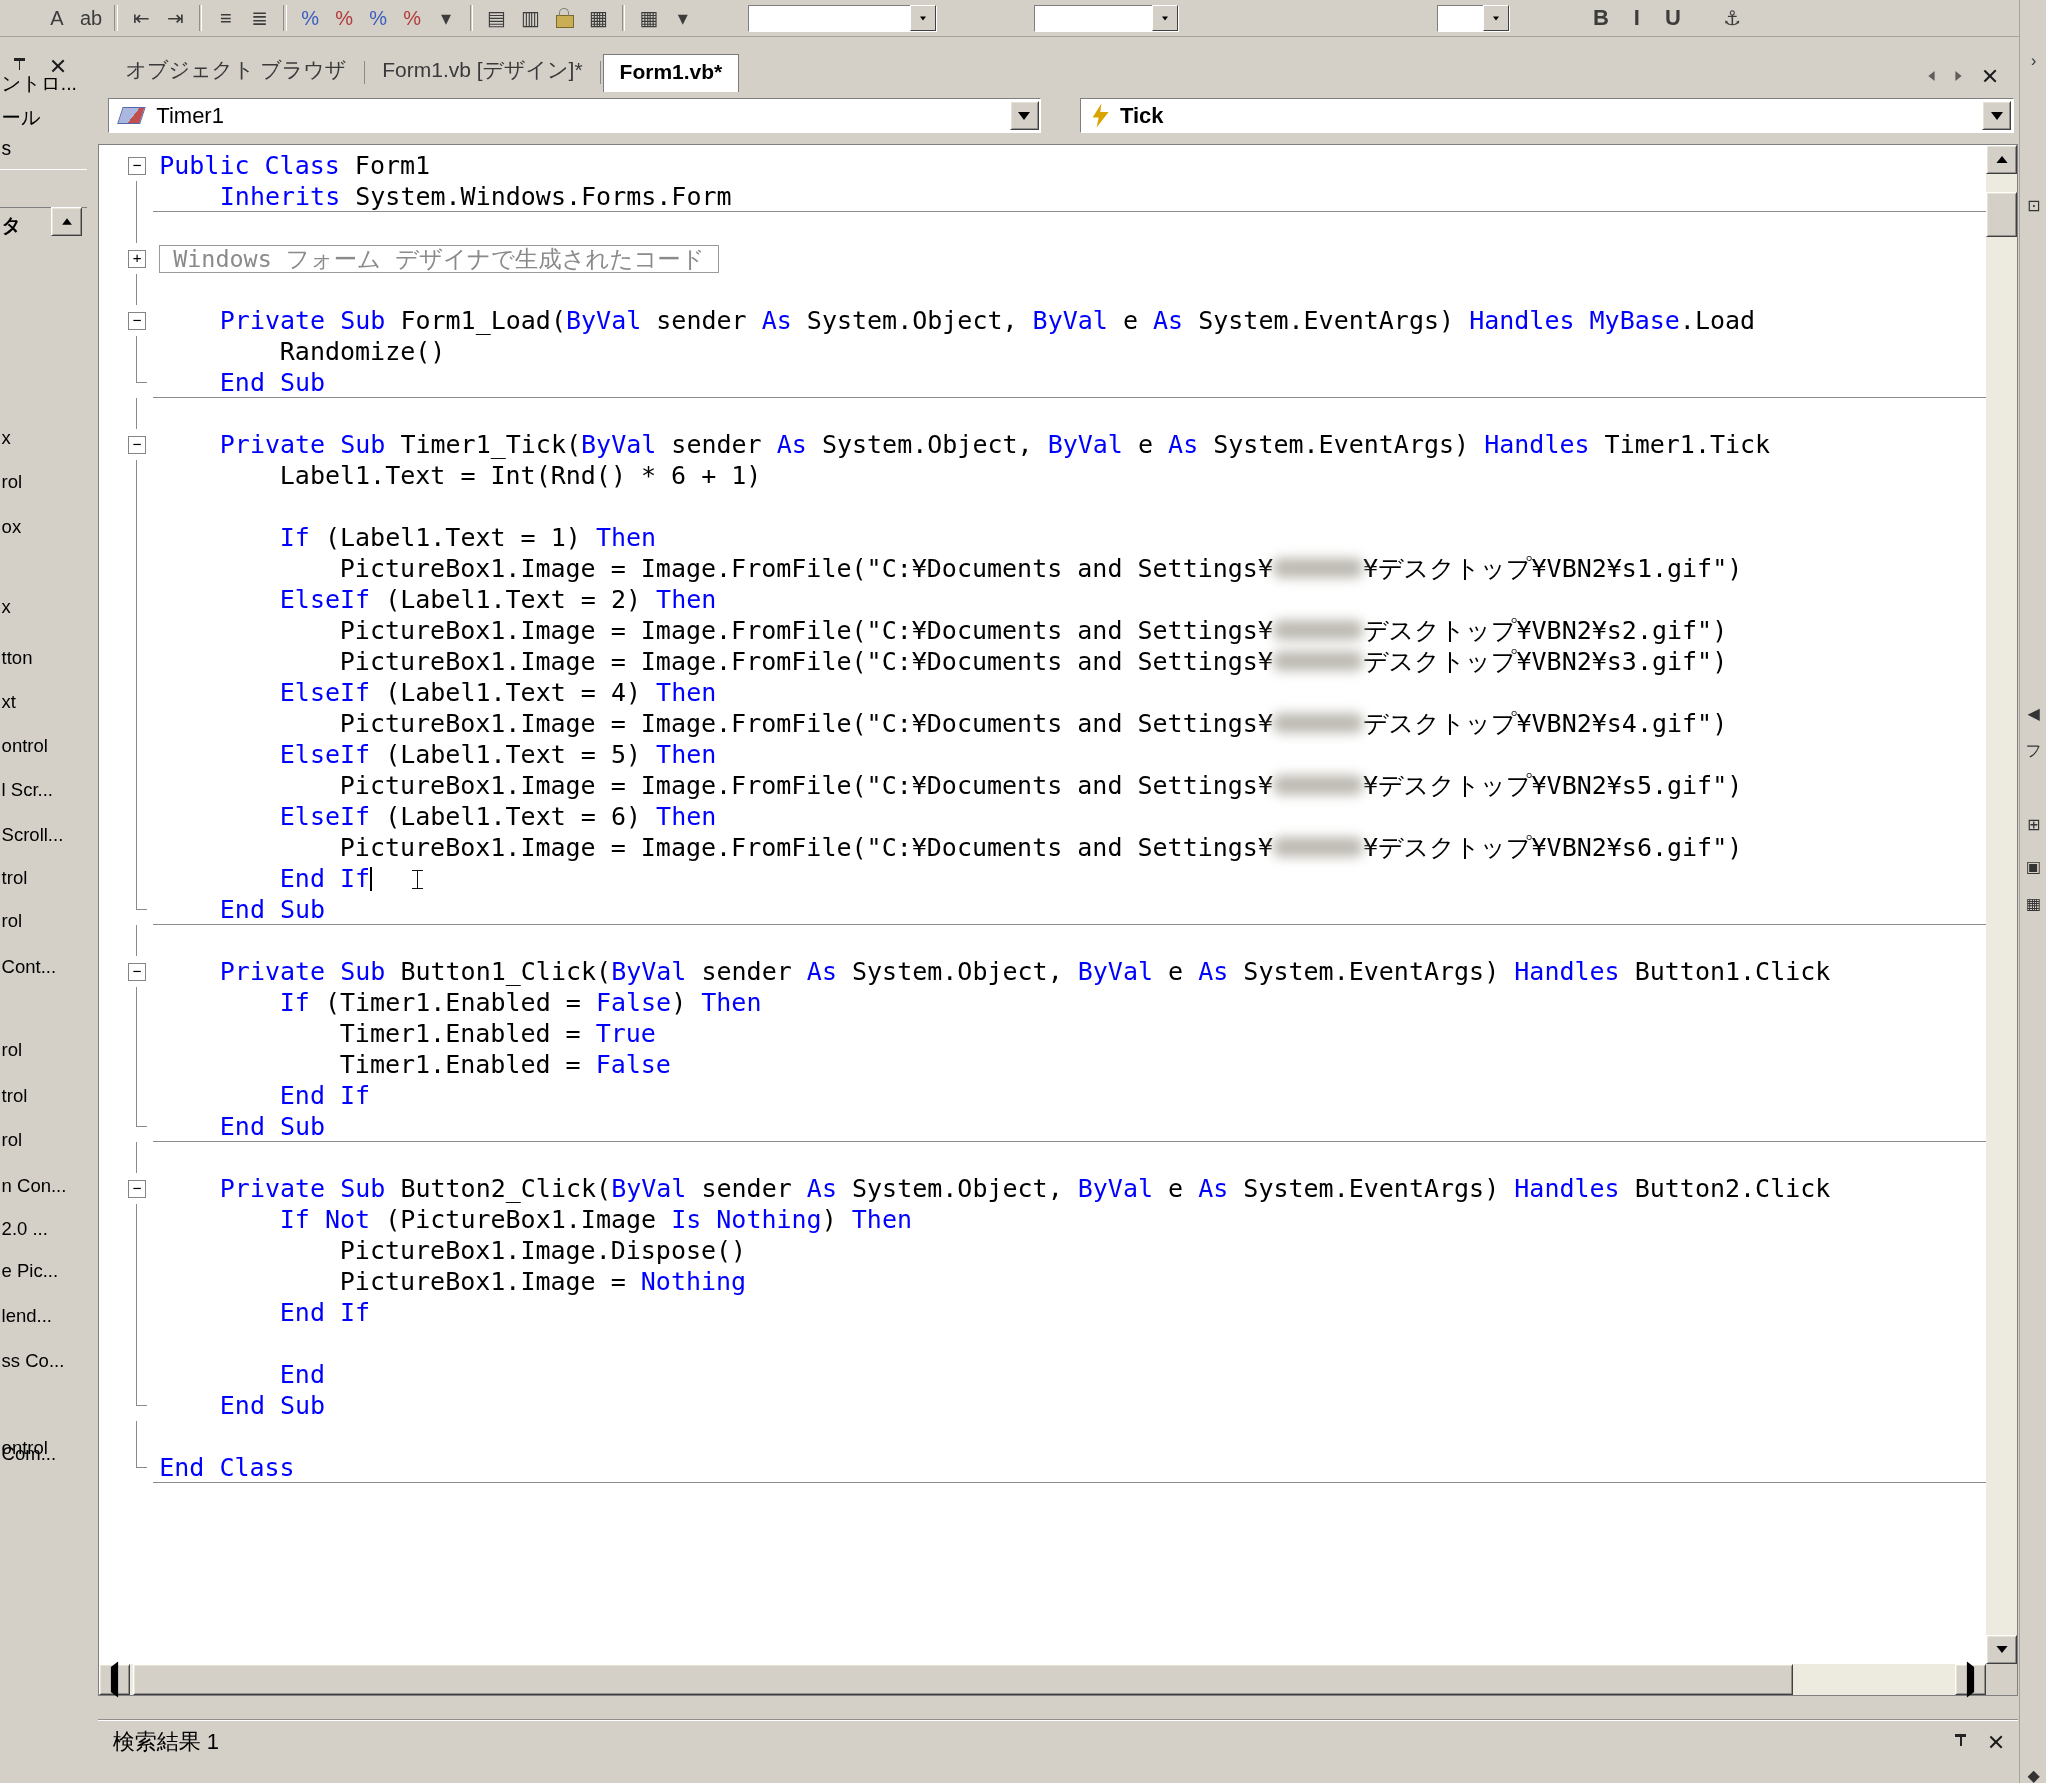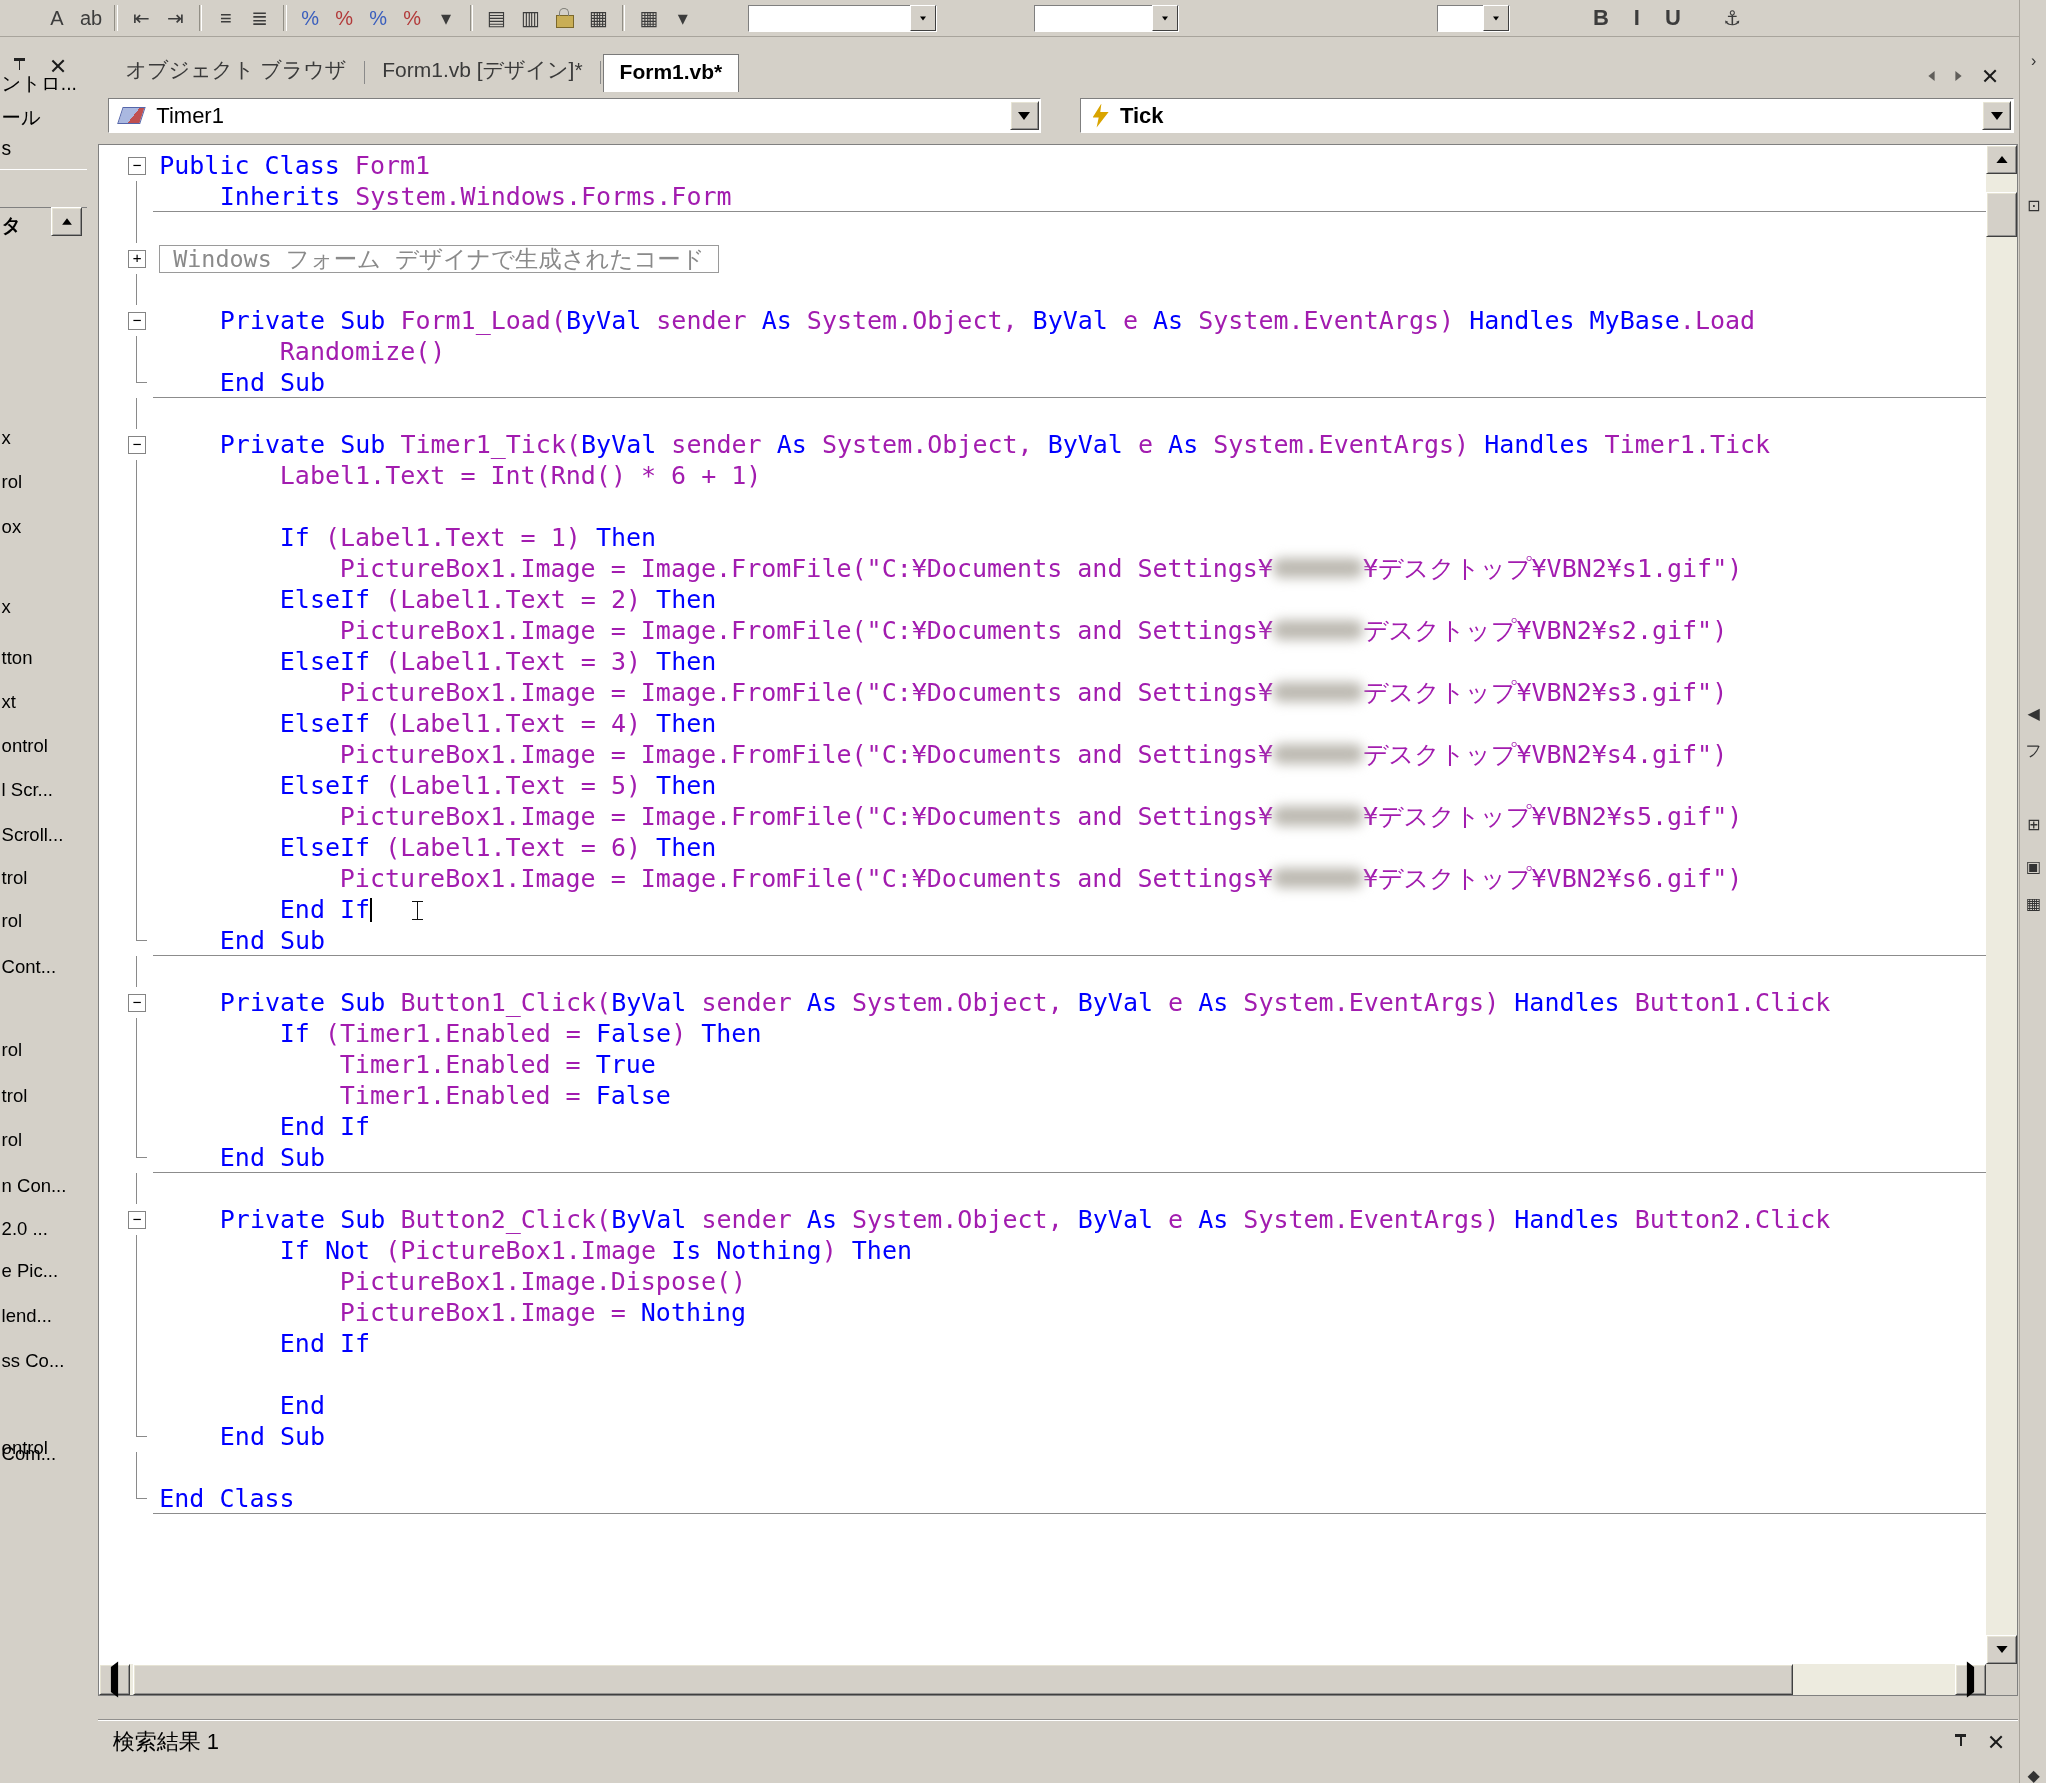--- a/index.html
+++ b/index.html
@@ -73,21 +73,21 @@
   .code-line{display:flex;height:31px;line-height:31px;font-family:"DejaVu Sans Mono",monospace;
              font-size:25px;white-space:pre;}
   .code-line .margin{flex:0 0 31px;width:31px;position:relative;margin-left:22.6px;}
   .m-v::before{content:"";position:absolute;left:14.5px;top:0;bottom:0;width:0.8px;background:#8a8a8a;}
   .m-L::before{content:"";position:absolute;left:14.5px;top:0;height:16px;width:0.8px;background:#8a8a8a;}
   .m-L::after{content:"";position:absolute;left:14.5px;top:15.3px;width:10.5px;height:0.8px;background:#8a8a8a;}
   .obox{position:absolute;left:6.4px;top:7.3px;width:16px;height:16px;border:0.8px solid #848484;background:#fff;
         color:#000;font:400 14.5px/14.5px "DejaVu Sans Mono",monospace;text-align:center;z-index:2;}
   .lc{flex:1;padding-left:6.4px;padding-right:4.8px;}
   .sep .lc{border-bottom:0.8px solid #8c8c8c;}
-  .kw{color:#0000ff;} .tx{color:#a21caf;}
+  .kw{color:#0000ff;} .tx{color:#000000;}
   .region{display:inline-block;height:26px;line-height:26px;margin-top:1.6px;border:0.8px solid #9a9a9a;
           padding:0 13px;color:#8a8a8a;background:#fff;font-size:23.4px;}
   .blur{display:inline-block;width:90px;height:19.3px;border-radius:8px;background:#bdbab2;
         filter:blur(5.6px);vertical-align:-0.8px;}
   .caret{display:inline-block;width:2.4px;height:24px;background:#000;vertical-align:-4px;}
   .ibeam{display:inline-block;position:relative;width:16px;height:22.6px;margin-left:37px;vertical-align:-4px;}
   .ibeam::before{content:"";position:absolute;left:7.3px;top:1.6px;bottom:1.6px;width:1.6px;background:#111;}
   .ibeam::after{content:"";position:absolute;left:2.4px;right:2.4px;top:1.6px;height:1.6px;background:#111;box-shadow:0 18px 0 #111;}
 
   
@@ -256,21 +256,20 @@
           <div class="code-line"><span class="margin m-v"></span><span class="lc" style="padding-left: 127px;"><span class="tx">Randomize()</span></span></div>
           <div class="code-line sep"><span class="margin m-L"></span><span class="lc" style="padding-left: 67px;"><span class="kw">End Sub</span></span></div>
           <div class="code-line"><span class="margin m-v"></span><span class="lc"></span></div>
           <div class="code-line"><span class="margin m-none"><span class="obox">−</span></span><span class="lc" style="padding-left: 67px;"><span class="kw">Private Sub</span><span class="tx"> Timer1_Tick(</span><span class="kw">ByVal</span><span class="tx"> sender </span><span class="kw">As</span><span class="tx"> System.Object, </span><span class="kw">ByVal</span><span class="tx"> e </span><span class="kw">As</span><span class="tx"> System.EventArgs) </span><span class="kw">Handles</span><span class="tx"> Timer1.Tick</span></span></div>
           <div class="code-line"><span class="margin m-v"></span><span class="lc" style="padding-left: 127px;"><span class="tx">Label1.Text = Int(Rnd() * 6 + 1)</span></span></div>
           <div class="code-line"><span class="margin m-v"></span><span class="lc"></span></div>
           <div class="code-line"><span class="margin m-v"></span><span class="lc" style="padding-left: 127px;"><span class="kw">If</span><span class="tx"> (Label1.Text = 1) </span><span class="kw">Then</span></span></div>
           <div class="code-line"><span class="margin m-v"></span><span class="lc" style="padding-left: 187px;"><span class="tx">PictureBox1.Image = Image.FromFile("C:¥Documents and Settings¥</span><span class="blur"></span><span class="tx">¥デスクトップ¥VBN2¥s1.gif")</span></span></div>
           <div class="code-line"><span class="margin m-v"></span><span class="lc" style="padding-left: 127px;"><span class="kw">ElseIf</span><span class="tx"> (Label1.Text = 2) </span><span class="kw">Then</span></span></div>
           <div class="code-line"><span class="margin m-v"></span><span class="lc" style="padding-left: 187px;"><span class="tx">PictureBox1.Image = Image.FromFile("C:¥Documents and Settings¥</span><span class="blur"></span><span class="tx">デスクトップ¥VBN2¥s2.gif")</span></span></div>
-          <div class="code-line"><span class="margin m-v"></span><span class="lc" style="padding-left: 127px;"><span class="kw">ElseIf</span><span class="tx"> (Label1.Text = 3) </span><span class="kw">Then</span></span></div>
           <div class="code-line"><span class="margin m-v"></span><span class="lc" style="padding-left: 187px;"><span class="tx">PictureBox1.Image = Image.FromFile("C:¥Documents and Settings¥</span><span class="blur"></span><span class="tx">デスクトップ¥VBN2¥s3.gif")</span></span></div>
           <div class="code-line"><span class="margin m-v"></span><span class="lc" style="padding-left: 127px;"><span class="kw">ElseIf</span><span class="tx"> (Label1.Text = 4) </span><span class="kw">Then</span></span></div>
           <div class="code-line"><span class="margin m-v"></span><span class="lc" style="padding-left: 187px;"><span class="tx">PictureBox1.Image = Image.FromFile("C:¥Documents and Settings¥</span><span class="blur"></span><span class="tx">デスクトップ¥VBN2¥s4.gif")</span></span></div>
           <div class="code-line"><span class="margin m-v"></span><span class="lc" style="padding-left: 127px;"><span class="kw">ElseIf</span><span class="tx"> (Label1.Text = 5) </span><span class="kw">Then</span></span></div>
           <div class="code-line"><span class="margin m-v"></span><span class="lc" style="padding-left: 187px;"><span class="tx">PictureBox1.Image = Image.FromFile("C:¥Documents and Settings¥</span><span class="blur"></span><span class="tx">¥デスクトップ¥VBN2¥s5.gif")</span></span></div>
           <div class="code-line"><span class="margin m-v"></span><span class="lc" style="padding-left: 127px;"><span class="kw">ElseIf</span><span class="tx"> (Label1.Text = 6) </span><span class="kw">Then</span></span></div>
           <div class="code-line"><span class="margin m-v"></span><span class="lc" style="padding-left: 187px;"><span class="tx">PictureBox1.Image = Image.FromFile("C:¥Documents and Settings¥</span><span class="blur"></span><span class="tx">¥デスクトップ¥VBN2¥s6.gif")</span></span></div>
           <div class="code-line"><span class="margin m-v"></span><span class="lc" style="padding-left: 127px;"><span class="kw">End If</span><span class="caret"></span><span class="ibeam"></span></span></div>
           <div class="code-line sep"><span class="margin m-L"></span><span class="lc" style="padding-left: 67px;"><span class="kw">End Sub</span></span></div>
           <div class="code-line"><span class="margin m-v"></span><span class="lc"></span></div>

